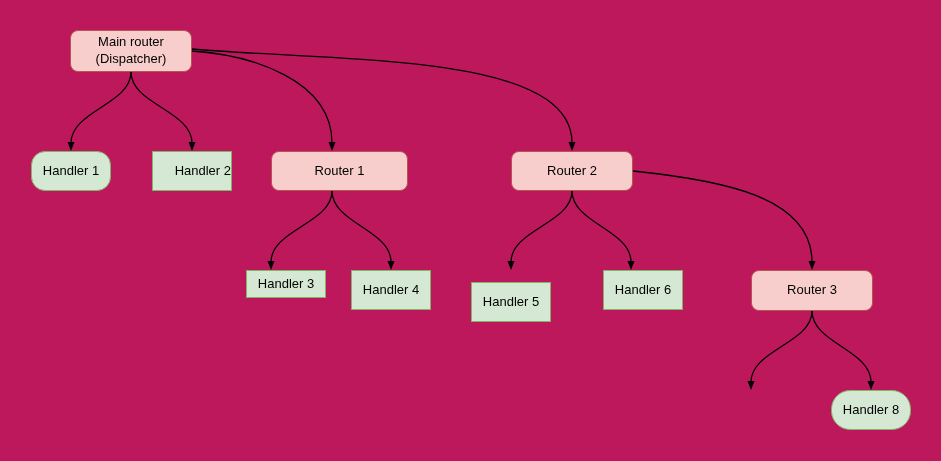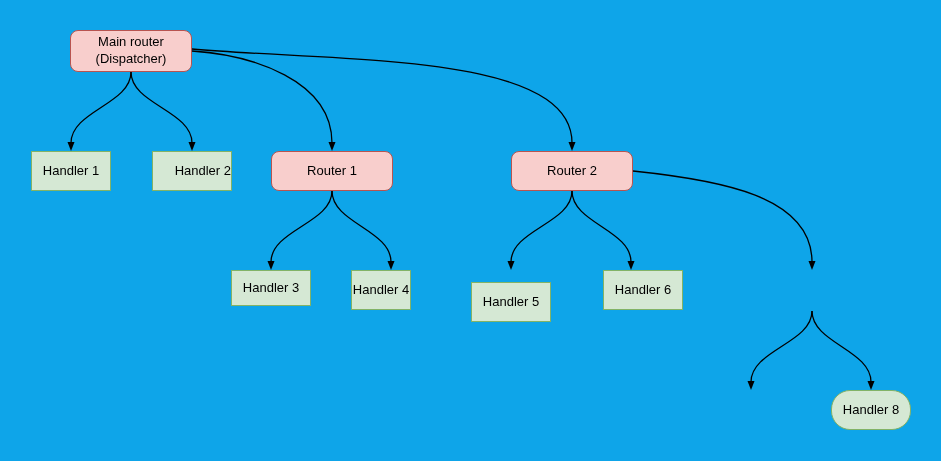--- a/index.html
+++ b/index.html
@@ -1,20 +1,20 @@
 <!DOCTYPE html>
 <html><head>
 <meta charset="utf-8">
 <style>
   html, body { margin: 0; padding: 0; background: #ffffff; }
   .canvas {
     position: relative;
     width: 941px;
     height: 461px;
-    background: #0ea5e9;
+    background: #be185d;
     font-family: "Liberation Sans", sans-serif;
     overflow: hidden;
   }
   svg.edge-layer {
     position: absolute;
     left: 0; top: 0;
     width: 941px; height: 461px;
   }
   svg.edge-layer path.edge {
     fill: none;
@@ -65,51 +65,54 @@
     <path class="edge" d="M633,171 C720,180 812,196 812,262" marker-end="url(#arrow)"></path>
     <path class="edge" d="M812,311 C812,343 751,350 751,382" marker-end="url(#arrow)"></path>
     <path class="edge" d="M812,311 C812,343 871,350 871,382" marker-end="url(#arrow)"></path>
   </svg>
 
   <div class="node router" style="left:70px; top:30px; width:122px; height:42px;">
     <span>Main router
 (Dispatcher)</span>
   </div>
 
-  <div class="node handler" style="left:31px; top:151px; width:80px; height:40px;">
+  <div class="node handler" style="left:31px; top:151px; width:80px; height:40px;border-radius:14px;">
     <span>Handler 1</span>
   </div>
 
   <div class="node handler" style="left:152px; top:151px; width:80px; height:40px;justify-content:flex-end;">
     <span>Handler 2</span>
   </div>
 
-  <div class="node router" style="left:271px; top:151px; width:122px; height:40px;">
+  <div class="node router" style="left:271px; top:151px; width:137px; height:40px;">
     <span>Router 1</span>
   </div>
 
   <div class="node router" style="left:511px; top:151px; width:122px; height:40px;text-align:center;">
     <span>Router 2</span>
   </div>
 
-  <div class="node handler" style="left:231px; top:270px; width:80px; height:36px;">
+  <div class="node handler" style="left:246px; top:270px; width:80px; height:28px;">
     <span>Handler 3</span>
   </div>
 
-  <div class="node handler" style="left:351px; top:270px; width:60px; height:40px;">
+  <div class="node handler" style="left:351px; top:270px; width:80px; height:40px;">
     <span>Handler 4</span>
   </div>
 
   <div class="node handler" style="left:471px; top:270px; width:80px; height:40px;margin-top:12px;">
     <span>Handler 5</span>
   </div>
 
   <div class="node handler" style="left:591px; top:270px; width:80px; height:40px;margin-left:12px;">
     <span>Handler 6</span>
   </div>
 
+  <div class="node router" style="left:751px; top:270px; width:122px; height:41px;">
+    <span>Router 3</span>
+  </div>
 
 
   <div class="node handler" style="left:831px; top:390px; width:80px; height:40px;border-radius:19px;">
     <span>Handler 8</span>
   </div>
 
 </div>
 
 </body></html>

